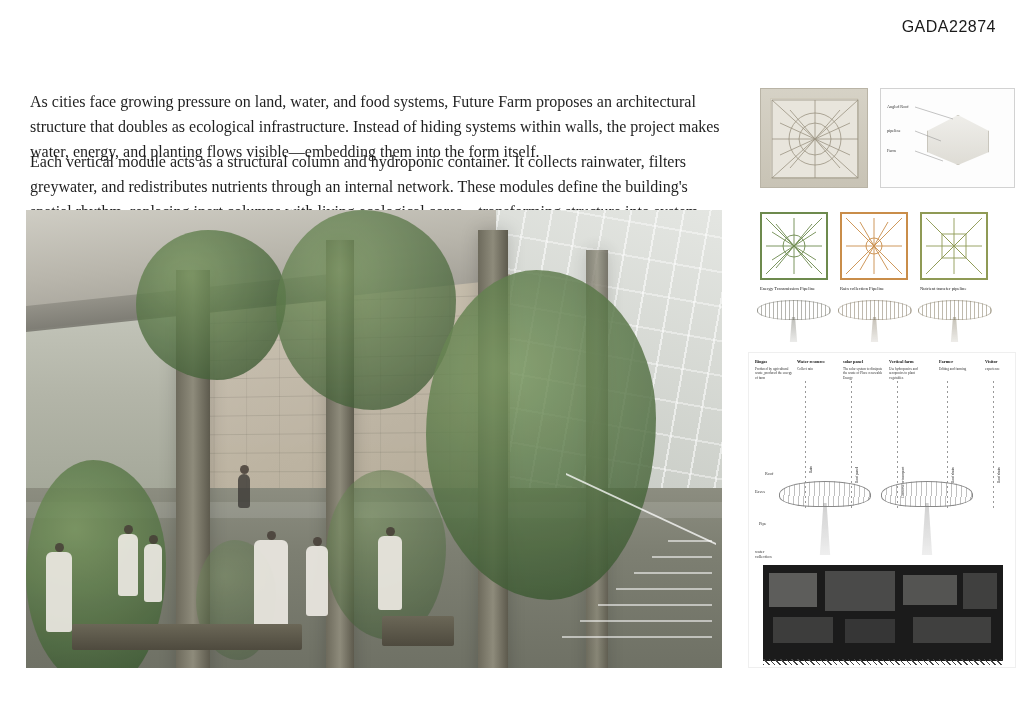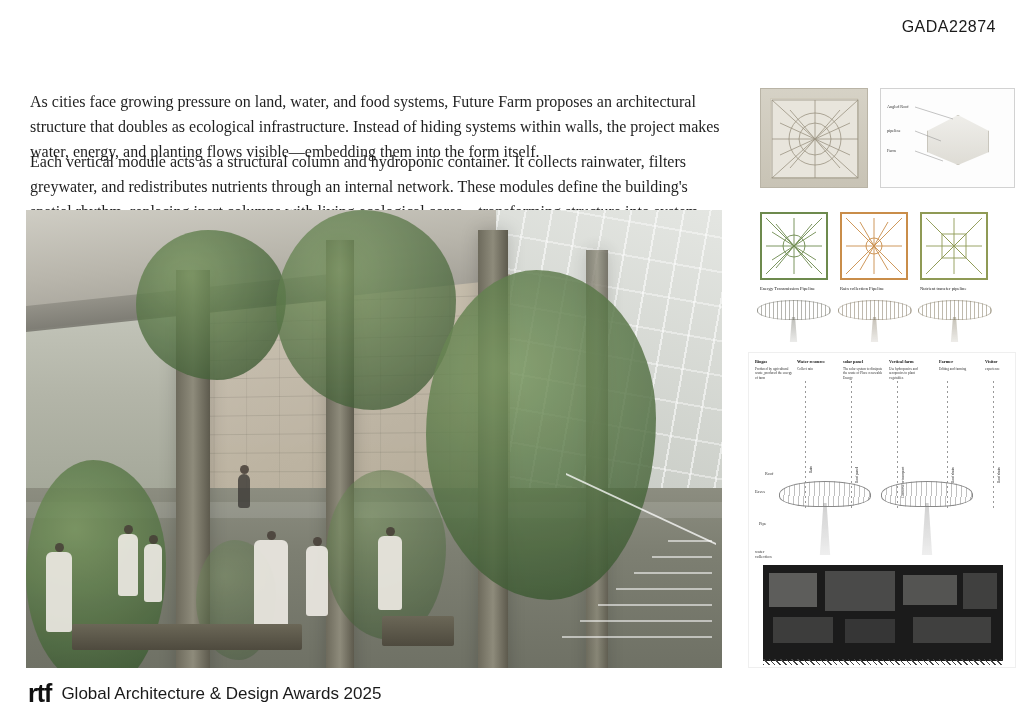--- a/index.html
+++ b/index.html
@@ -467,18 +467,14 @@
       <div class="bw" style="left:62px; top:6px;  width:70px; height:40px; opacity:.25;"></div>
       <div class="bw" style="left:140px;top:10px; width:54px; height:30px; opacity:.3;"></div>
       <div class="bw" style="left:200px;top:8px;  width:34px; height:36px; opacity:.2;"></div>
       <div class="bw" style="left:10px; top:52px; width:60px; height:26px; opacity:.18;"></div>
       <div class="bw" style="left:82px; top:54px; width:50px; height:24px; opacity:.15;"></div>
       <div class="bw" style="left:150px;top:52px; width:78px; height:26px; opacity:.2;"></div>
     </div>
     <div class="hatch"></div>
   </div>
 
-  <div class="footer">
-    <div class="rtf-logo">rtf</div>
-    <div class="footer-text">Global Architecture &amp; Design Awards 2025</div>
-  </div>
 
 </div>
 
 </body></html>

